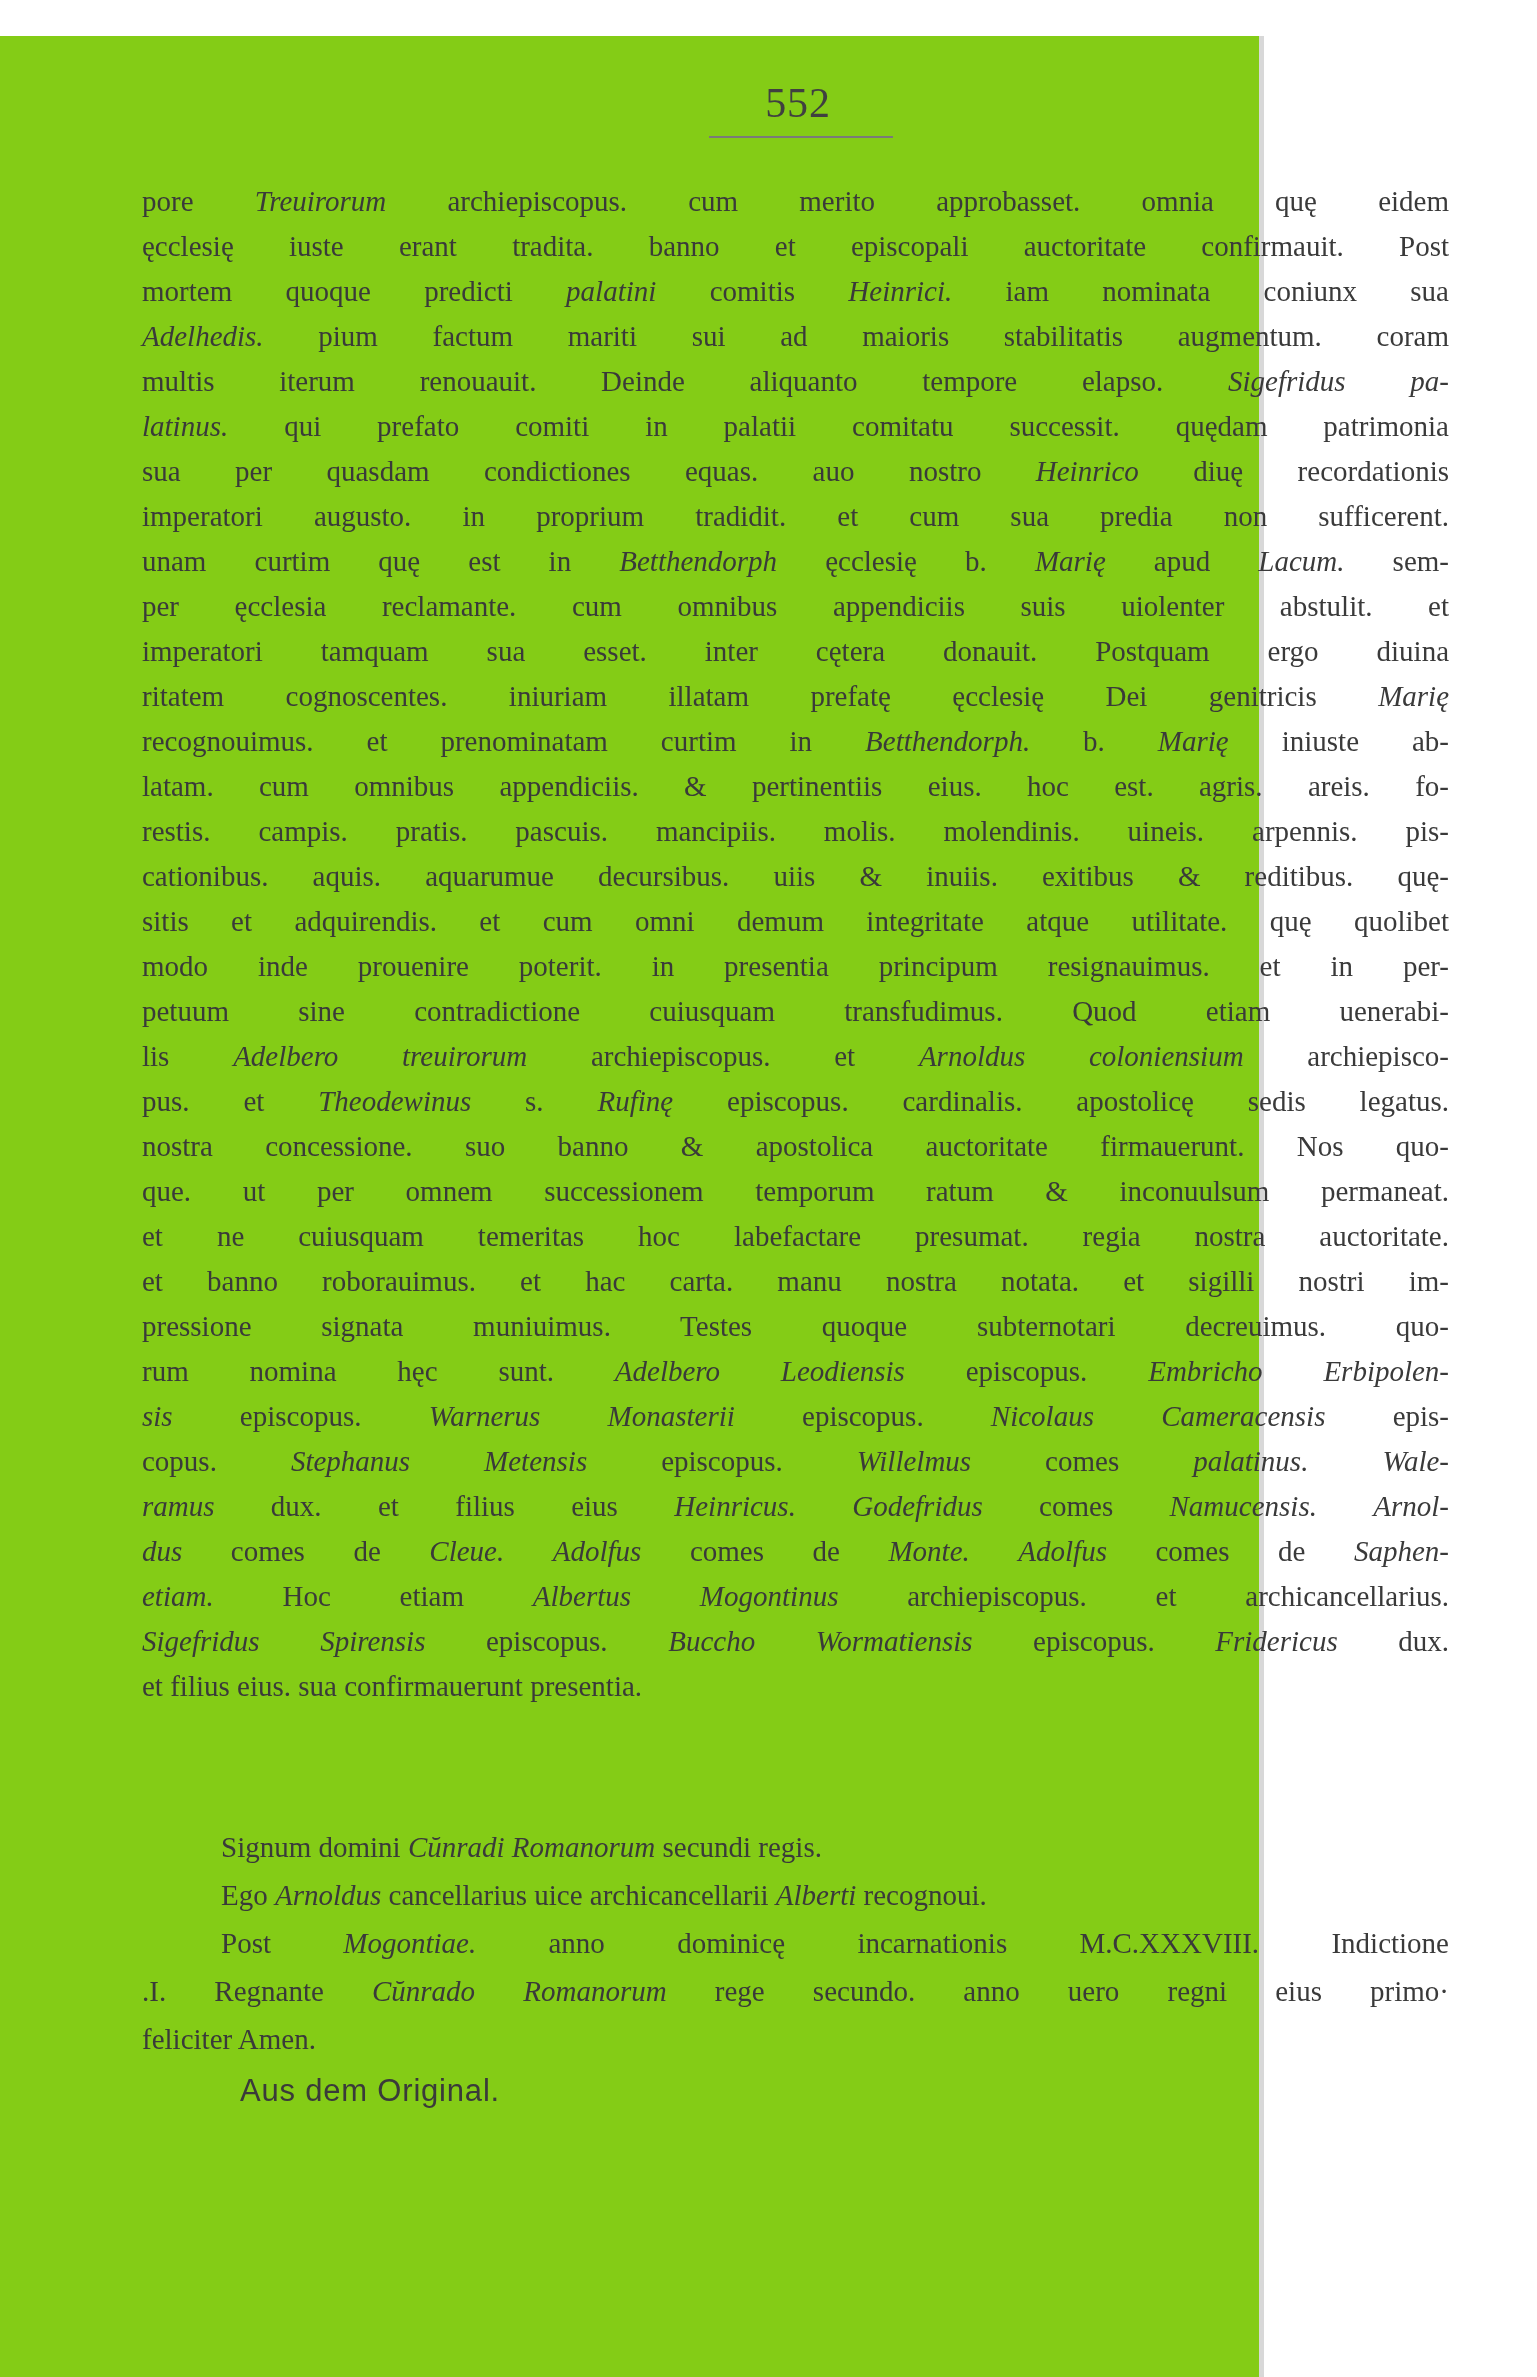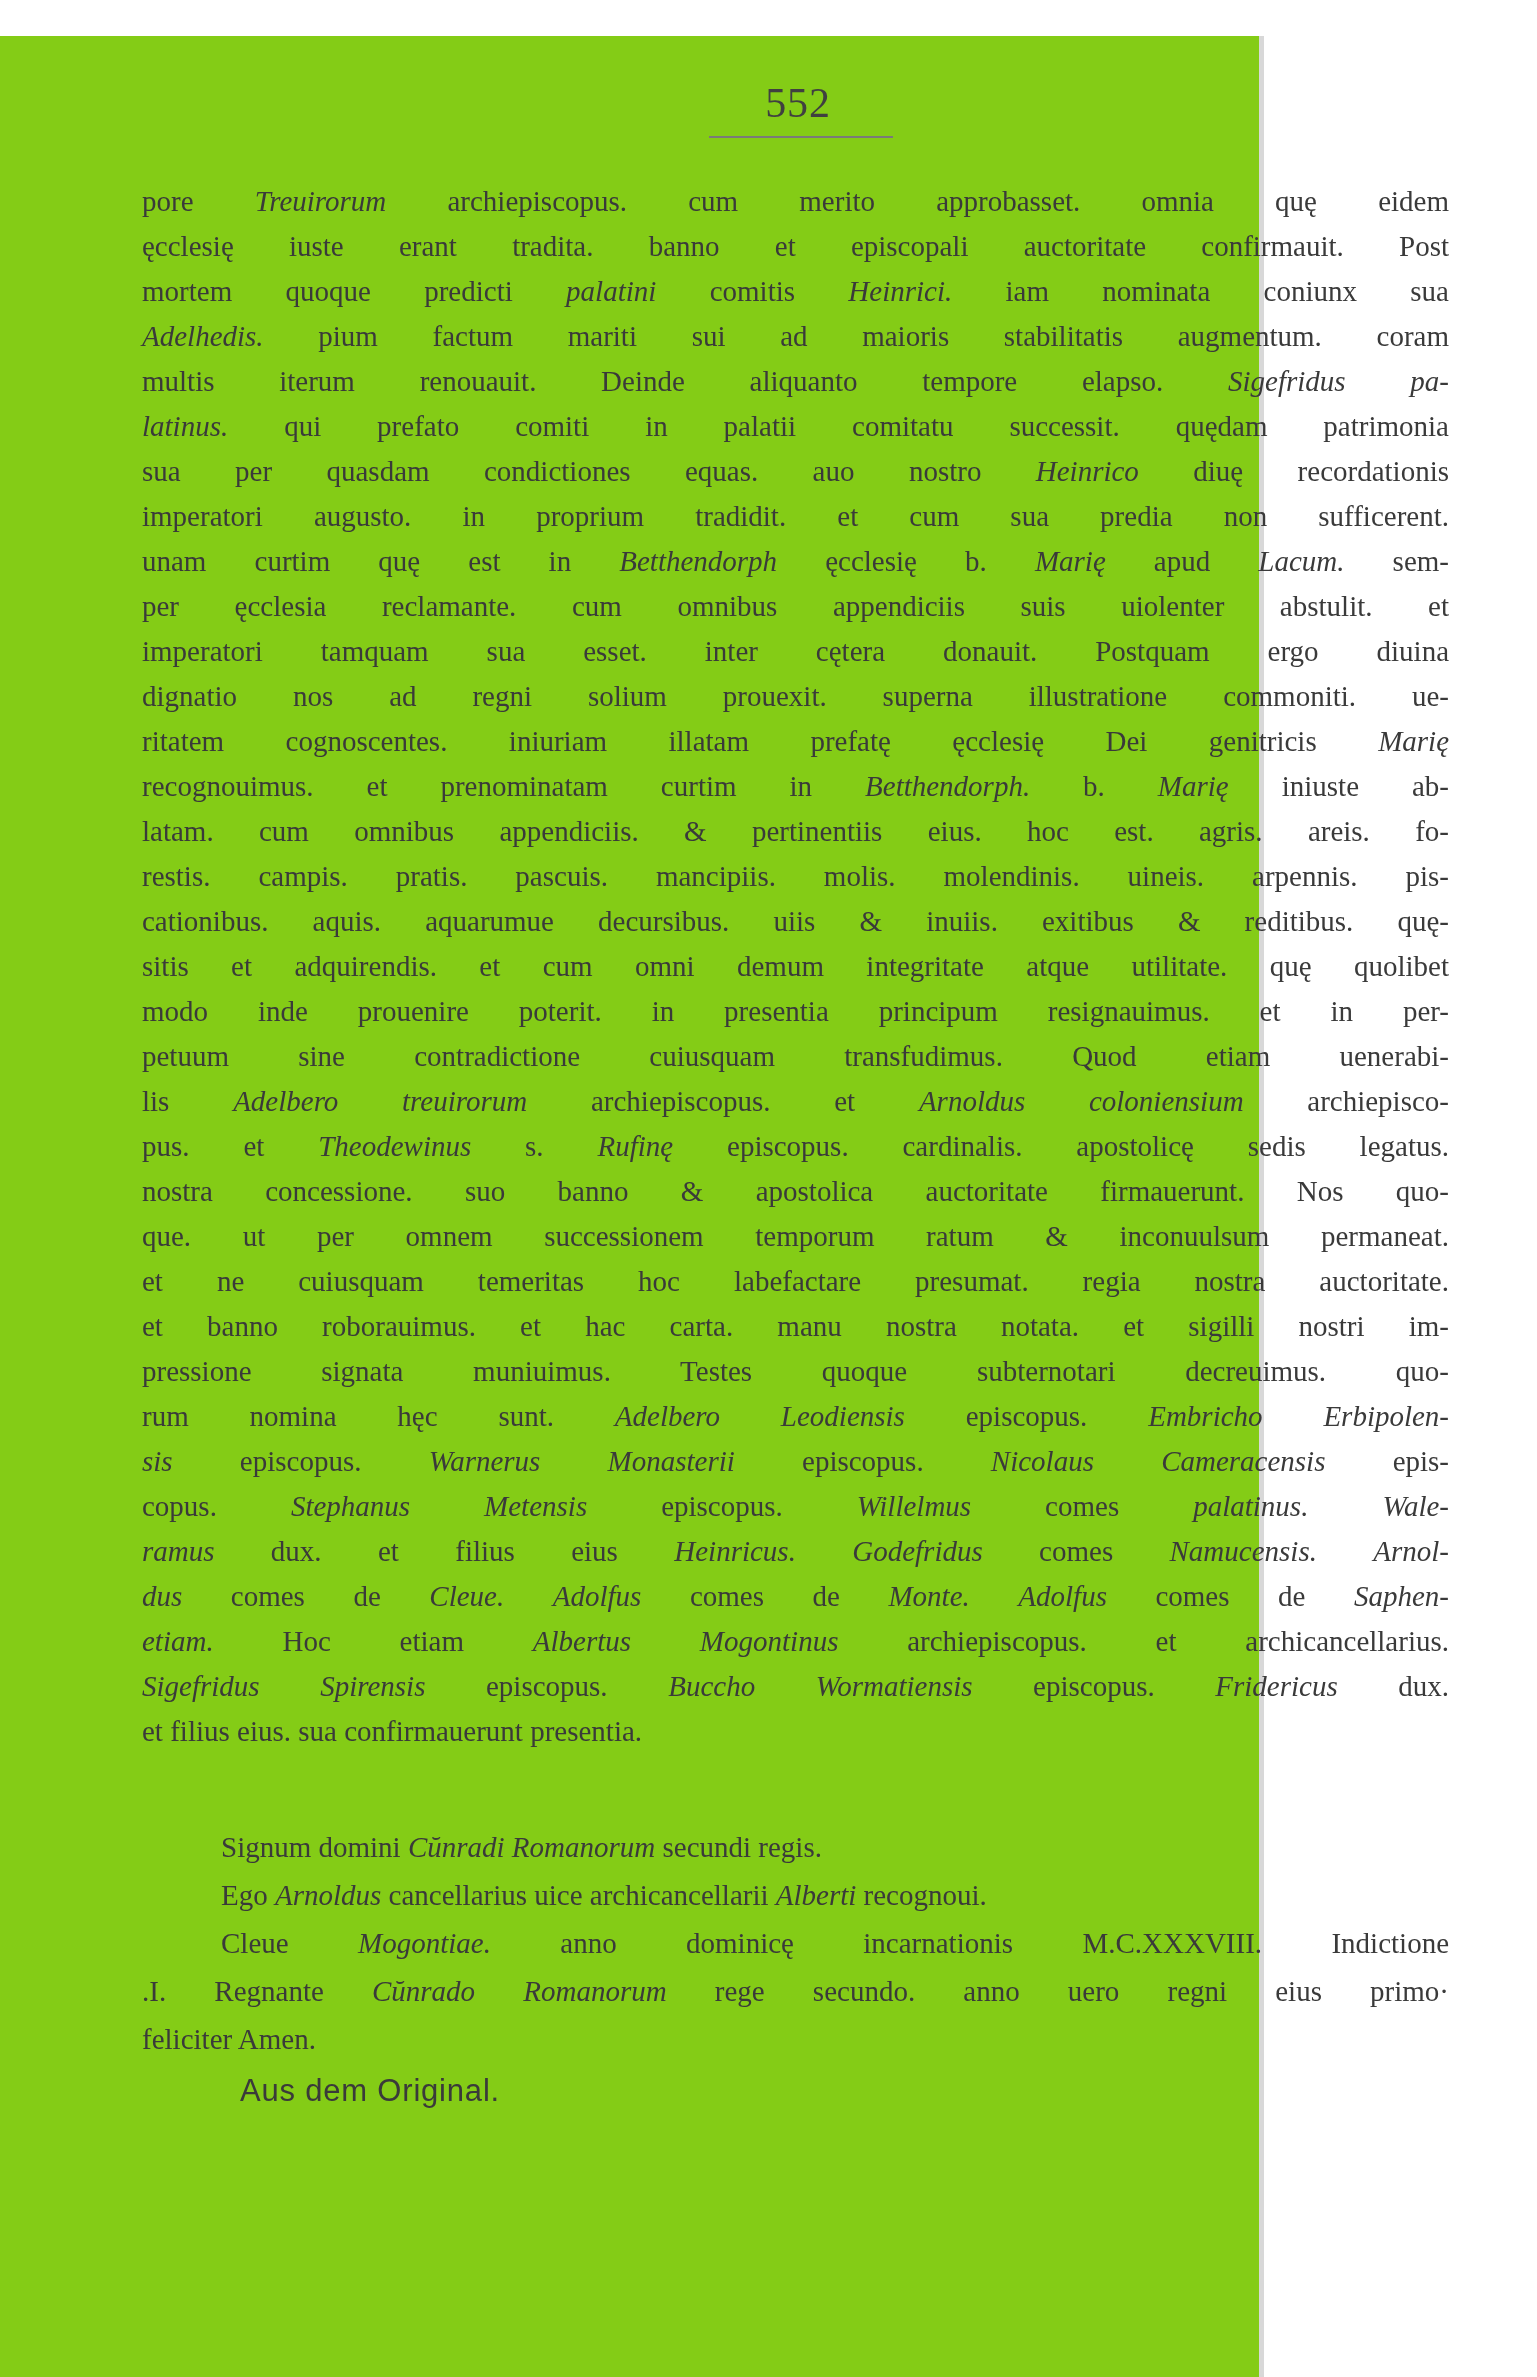--- a/index.html
+++ b/index.html
@@ -33,21 +33,20 @@
       <div class="line "><span>ęcclesię iuste erant tradita. banno et episcopali auctoritate confirmauit. Post</span></div>
       <div class="line "><span>mortem quoque predicti </span><span class="i">palatini</span><span> comitis </span><span class="i">Heinrici.</span><span> iam nominata coniunx sua</span></div>
       <div class="line "><span class="i">Adelhedis.</span><span> pium factum mariti sui ad maioris stabilitatis augmentum. coram</span></div>
       <div class="line "><span>multis iterum renouauit. Deinde aliquanto tempore elapso. </span><span class="i">Sigefridus pa-</span></div>
       <div class="line "><span class="i">latinus.</span><span> qui prefato comiti in palatii comitatu successit. quędam patrimonia</span></div>
       <div class="line "><span>sua per quasdam condictiones equas. auo nostro </span><span class="i">Heinrico</span><span> diuę recordationis</span></div>
       <div class="line "><span>imperatori augusto. in proprium tradidit. et cum sua predia non sufficerent.</span></div>
       <div class="line "><span>unam curtim quę est in </span><span class="i">Betthendorph</span><span> ęcclesię b. </span><span class="i">Marię</span><span> apud </span><span class="i">Lacum.</span><span> sem-</span></div>
       <div class="line "><span>per ęcclesia reclamante. cum omnibus appendiciis suis uiolenter abstulit. et</span></div>
       <div class="line "><span>imperatori tamquam sua esset. inter cętera donauit. Postquam ergo diuina</span></div>
-      <div class="line "><span>dignatio nos ad regni solium prouexit. superna illustratione commoniti. ue-</span></div>
       <div class="line "><span>ritatem cognoscentes. iniuriam illatam prefatę ęcclesię Dei genitricis </span><span class="i">Marię</span></div>
       <div class="line "><span>recognouimus. et prenominatam curtim in </span><span class="i">Betthendorph.</span><span> b. </span><span class="i">Marię</span><span> iniuste ab-</span></div>
       <div class="line "><span>latam. cum omnibus appendiciis. &amp; pertinentiis eius. hoc est. agris. areis. fo-</span></div>
       <div class="line "><span>restis. campis. pratis. pascuis. mancipiis. molis. molendinis. uineis. arpennis. pis-</span></div>
       <div class="line "><span>cationibus. aquis. aquarumue decursibus. uiis &amp; inuiis. exitibus &amp; reditibus. quę-</span></div>
       <div class="line "><span>sitis et adquirendis. et cum omni demum integritate atque utilitate. quę quolibet</span></div>
       <div class="line "><span>modo inde prouenire poterit. in presentia principum resignauimus. et in per-</span></div>
       <div class="line "><span>petuum sine contradictione cuiusquam transfudimus. Quod etiam uenerabi-</span></div>
       <div class="line "><span>lis </span><span class="i">Adelbero treuirorum</span><span> archiepiscopus. et </span><span class="i">Arnoldus coloniensium</span><span> archiepisco-</span></div>
       <div class="line "><span>pus. et </span><span class="i">Theodewinus</span><span> s. </span><span class="i">Rufinę</span><span> episcopus. cardinalis. apostolicę sedis legatus.</span></div>
@@ -61,19 +60,19 @@
       <div class="line "><span>copus. </span><span class="i">Stephanus Metensis</span><span> episcopus. </span><span class="i">Willelmus</span><span> comes </span><span class="i">palatinus.</span><span> </span><span class="i">Wale-</span></div>
       <div class="line "><span class="i">ramus</span><span> dux. et filius eius </span><span class="i">Heinricus.</span><span> </span><span class="i">Godefridus</span><span> comes </span><span class="i">Namucensis.</span><span> </span><span class="i">Arnol-</span></div>
       <div class="line "><span class="i">dus</span><span> comes de </span><span class="i">Cleue.</span><span> </span><span class="i">Adolfus</span><span> comes de </span><span class="i">Monte.</span><span> </span><span class="i">Adolfus</span><span> comes de </span><span class="i">Saphen-</span></div>
       <div class="line "><span class="i">etiam.</span><span> Hoc etiam </span><span class="i">Albertus Mogontinus</span><span> archiepiscopus. et archicancellarius.</span></div>
       <div class="line "><span class="i">Sigefridus Spirensis</span><span> episcopus. </span><span class="i">Buccho Wormatiensis</span><span> episcopus. </span><span class="i">Fridericus</span><span> dux.</span></div>
       <div class="line left"><span>et filius eius. sua confirmauerunt presentia.</span></div>
     </div>
   <div class="sig" id="sig" style="top:1787px">
       <div class="line indent left"><span>Signum domini </span><span class="i">Cŭnradi Romanorum</span><span> secundi regis.</span></div>
       <div class="line indent left"><span>Ego </span><span class="i">Arnoldus</span><span> cancellarius uice archicancellarii </span><span class="i">Alberti</span><span> recognoui.</span></div>
-      <div class="line indent"><span>Cleue </span><span class="i">Mogontiae.</span><span> anno dominicę incarnationis M.C.XXXVIII. Indictione</span></div>
+      <div class="line indent"><span>Post </span><span class="i">Mogontiae.</span><span> anno dominicę incarnationis M.C.XXXVIII. Indictione</span></div>
       <div class="line "><span>.I. Regnante </span><span class="i">Cŭnrado Romanorum</span><span> rege secundo. anno uero regni eius primo·</span></div>
       <div class="line left"><span>feliciter Amen.</span></div>
     </div>
   <div class="source">Aus dem Original.</div>
 </div>
 
 
 </body></html>

